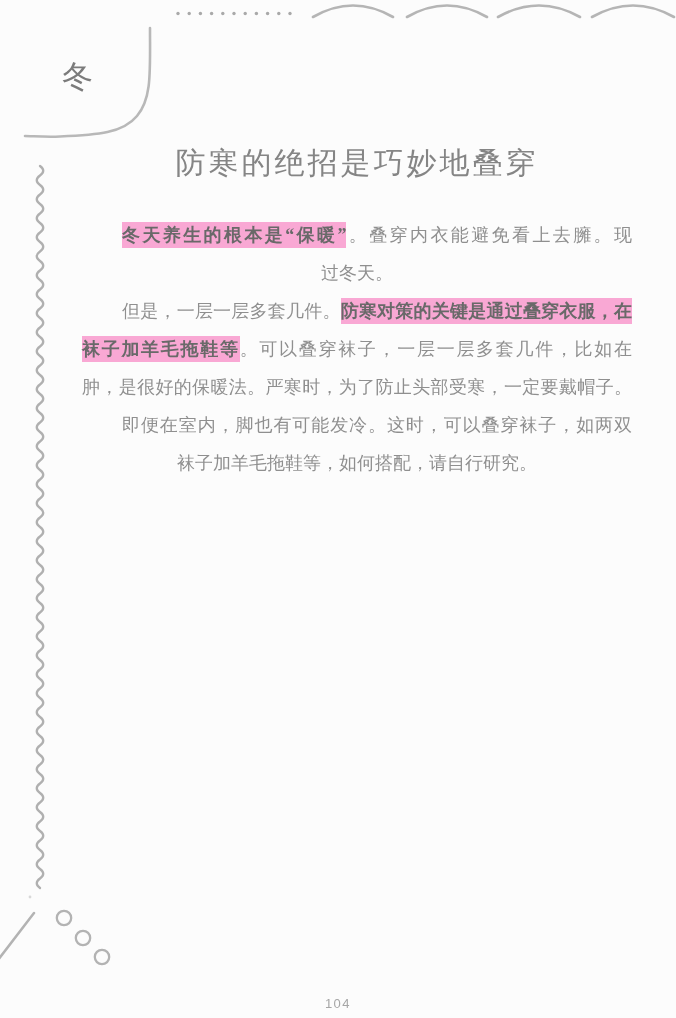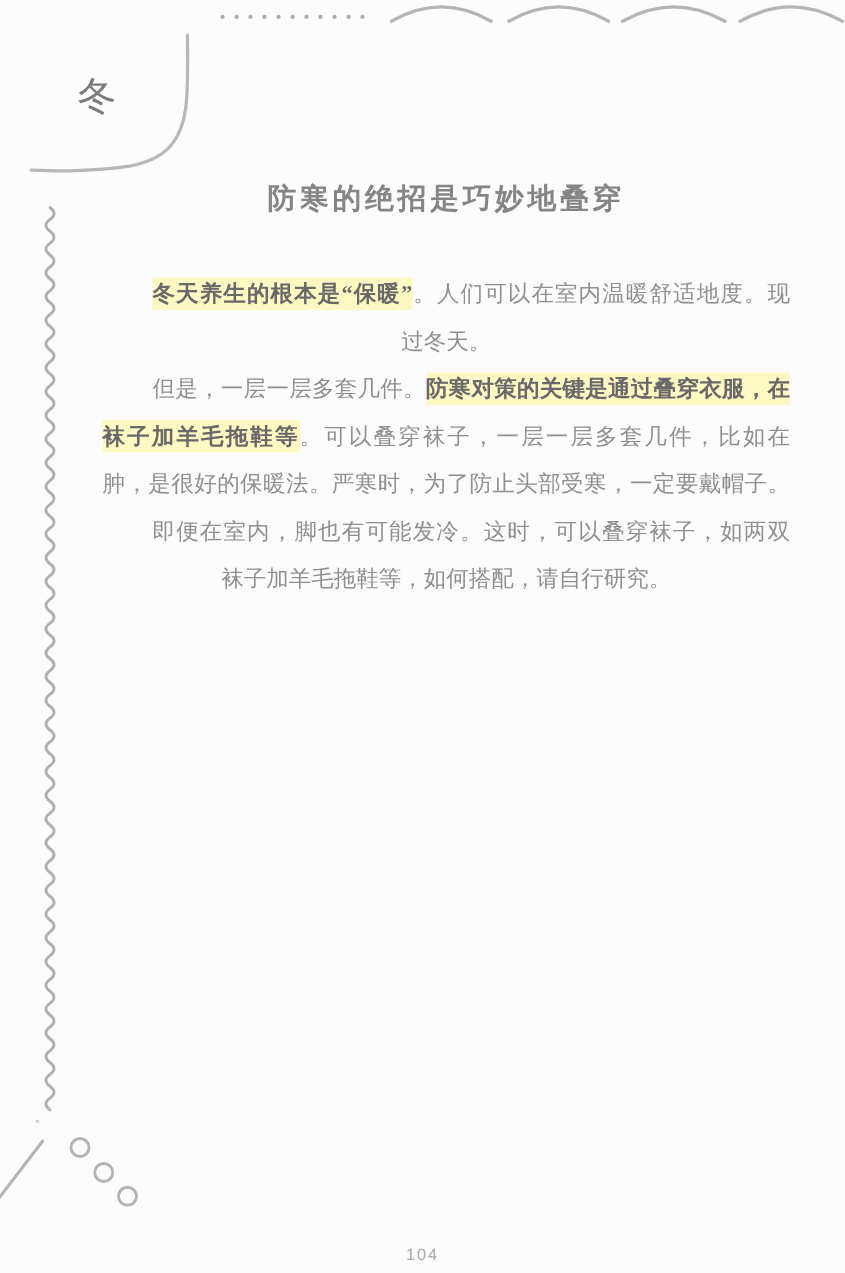--- a/index.html
+++ b/index.html
@@ -17,37 +17,37 @@
   #bottom-left { left:0; top:888px; }
   #section-label {
     position:absolute; left:62px; top:56px;
     font-family:"Liberation Sans","DejaVu Sans",sans-serif;
     font-size:31px; color:#7b7b7b; letter-spacing:0;
   }
   #page-title {
     position:absolute; left:82px; top:143px; width:550px;
     text-align:center;
     font-family:"Liberation Sans","DejaVu Sans",sans-serif;
-    font-weight:700; font-size:23px; letter-spacing:3px;
+    font-weight:400; font-size:30px; letter-spacing:3px;
     color:#858585; margin:0; white-space:nowrap;
   }
   #article {
     position:absolute; left:82px; top:216px; width:550px;
     font-size:18px; color:#8f8f8f;
   }
   .paragraph { margin:0; padding:0; }
   .line {
     display:block; height:38px; line-height:38px;
     text-align:center; white-space:nowrap;
   }
   .line.fill { text-align:justify; text-align-last:justify; white-space:normal; }
   .line.indent { text-indent:40px; }
   .seg-em {
     font-weight:700; color:#696969;
-    background:#fef9c3; padding:3px 0;
+    background:#f9a8d4; padding:3px 0;
   }
   #page-number {
     position:absolute; left:0; top:996px; width:676px;
     text-align:center;
     font-family:"Liberation Sans","DejaVu Sans",sans-serif;
     font-size:13px; letter-spacing:1.5px; color:#a6a6a6;
   }
 </style>
 </head>
 <body>
@@ -89,21 +89,21 @@
   <circle cx="102" cy="69" r="7.2" fill="none" stroke="#b3b3b3" stroke-width="2.3"></circle>
   <circle cx="30" cy="9" r="1.4" fill="#d8d8d8"></circle>
 </svg>
 
 <div id="section-label">冬</div>
 
 <h1 id="page-title">防寒的绝招是巧妙地叠穿</h1>
 
 <div id="article">
     <div class="paragraph">
-      <div class="line indent fill"><span class="seg-em">冬天养生的根本是“保暖”</span><span>。人们可以在室内温暖舒适地度。现</span></div>
+      <div class="line indent fill"><span class="seg-em">冬天养生的根本是“保暖”</span><span>。叠穿内衣能避免看上去臃。现</span></div>
       <div class="line"><span>过冬天。</span></div>
     </div>
     <div class="paragraph">
       <div class="line indent fill"><span>但是，一层一层多套几件。</span><span class="seg-em">防寒对策的关键是通过叠穿衣服，在</span></div>
       <div class="line fill"><span class="seg-em">袜子加羊毛拖鞋等</span><span>。可以叠穿袜子，一层一层多套几件，比如在</span></div>
       <div class="line fill"><span>肿，是很好的保暖法。严寒时，为了防止头部受寒，一定要戴帽子。</span></div>
     </div>
     <div class="paragraph">
       <div class="line indent fill"><span>即便在室内，脚也有可能发冷。这时，可以叠穿袜子，如两双</span></div>
       <div class="line"><span>袜子加羊毛拖鞋等，如何搭配，请自行研究。</span></div>

